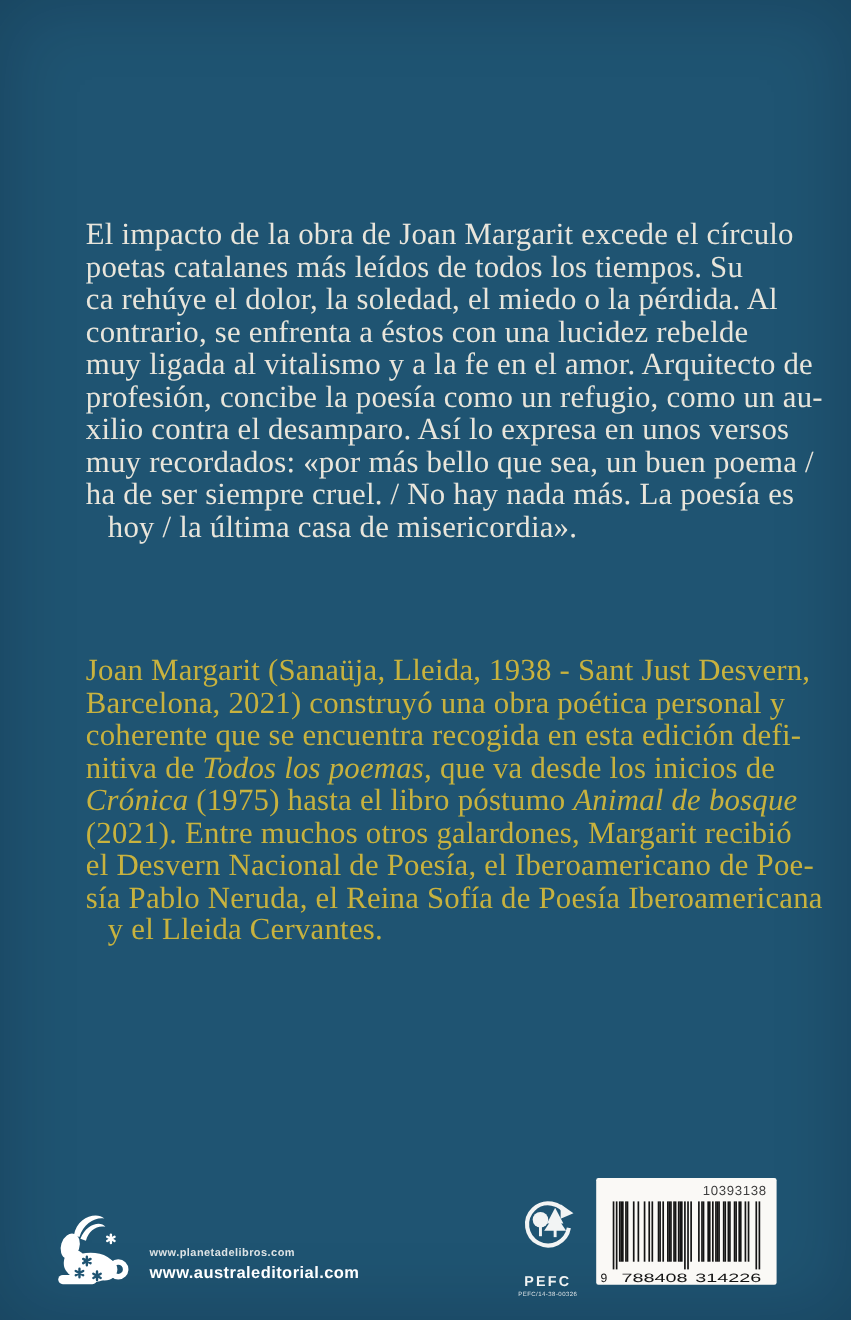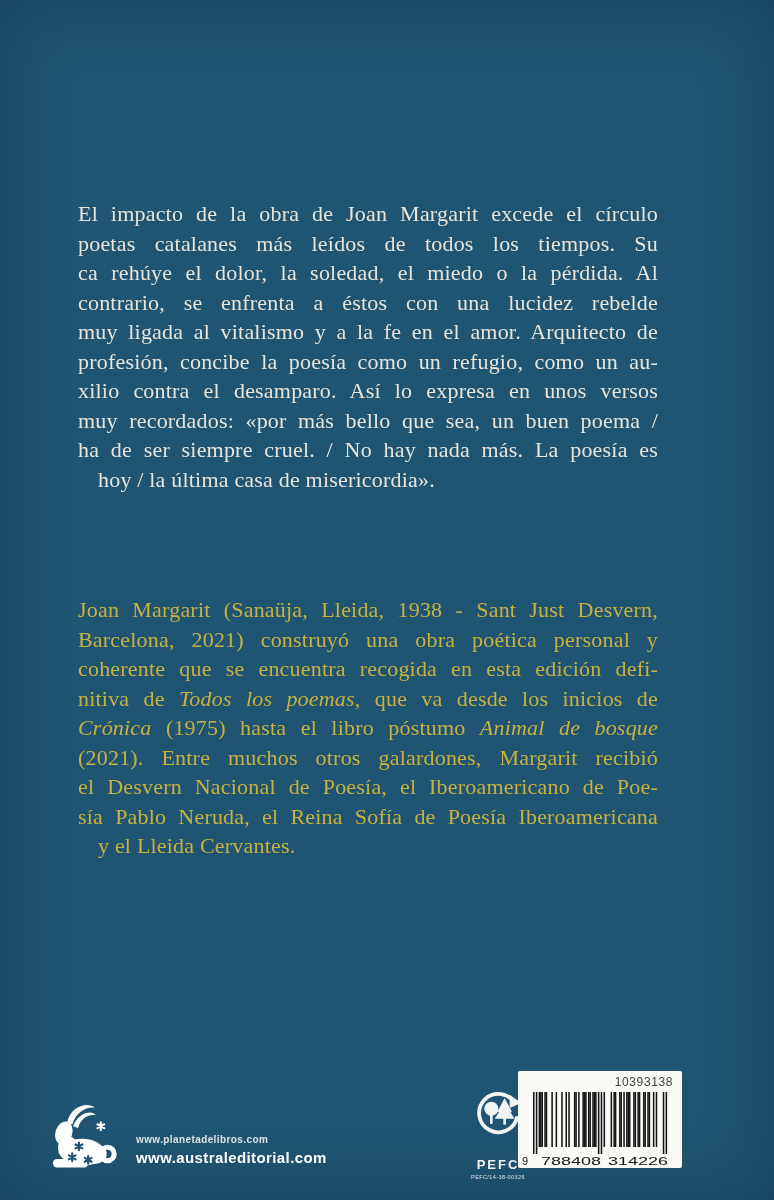--- a/index.html
+++ b/index.html
@@ -7,41 +7,41 @@
   .page {
     position:relative; width:774px; height:1200px; overflow:hidden;
     background:#1f5472;
     box-shadow: inset 0 0 70px rgba(0,10,25,.22);
     font-family:"Liberation Serif", serif;
   }
   .textblock { position:absolute; left:78px; width:580px; }
   .textblock.main { top:199px; color:#e8e5db; }
   .textblock.bio  { top:595px; color:#c8b23e; }
   .line {
-    font-size:22px; line-height:29.5px; height:29.5px;
+    font-size:28px; line-height:29.5px; height:29.5px;
     text-align:justify; text-align-last:justify;
     letter-spacing:.2px; white-space:nowrap;
   }
   .line.last { text-align-last:left;margin-left:20px; }
   .line .it { font-style:italic; }
 
   
   .goat { position:absolute; left:42px; top:1100px; width:84px; height:76px; }
   .urls { position:absolute; left:136px; top:1134px; font-family:"Liberation Sans", sans-serif; }
   .url1 { font-size:10px; font-weight:700; color:#dde3e5; letter-spacing:.4px; }
   .url2 { font-size:15px;   font-weight:700; color:#ffffff; letter-spacing:.4px; margin-top:4px; }
 
   .pefc { position:absolute; left:462px; top:1088px; width:72px; text-align:center;
           font-family:"Liberation Sans", sans-serif; color:#f2f4f4; }
   .pefc svg { width:52px; height:50px; display:block; margin:0 auto; }
   .pefc-name { font-size:13px; font-weight:700; letter-spacing:2px; line-height:17px; margin-top:18px; }
   .pefc-code { font-size:5.5px; letter-spacing:.4px; line-height:8px; opacity:.9; }
 
   .barcode {
-    position:absolute; left:518px; top:1071px; width:164px; height:97px;
+    position:absolute; left:542px; top:1071px; width:164px; height:97px;
     background:#faf9f6; border-radius:2px;
   }
   .bc-top {
     position:absolute; top:4px; right:9px;
     font-family:"Liberation Sans", sans-serif; font-size:12px; letter-spacing:.6px; color:#3f3f3f;
   }
   .ean { position:absolute; left:0; top:21px; width:164px; height:76px; }
   .ean text { font-family:"Liberation Sans", sans-serif; font-size:11px; fill:#141414; }
 </style>
 </head>

